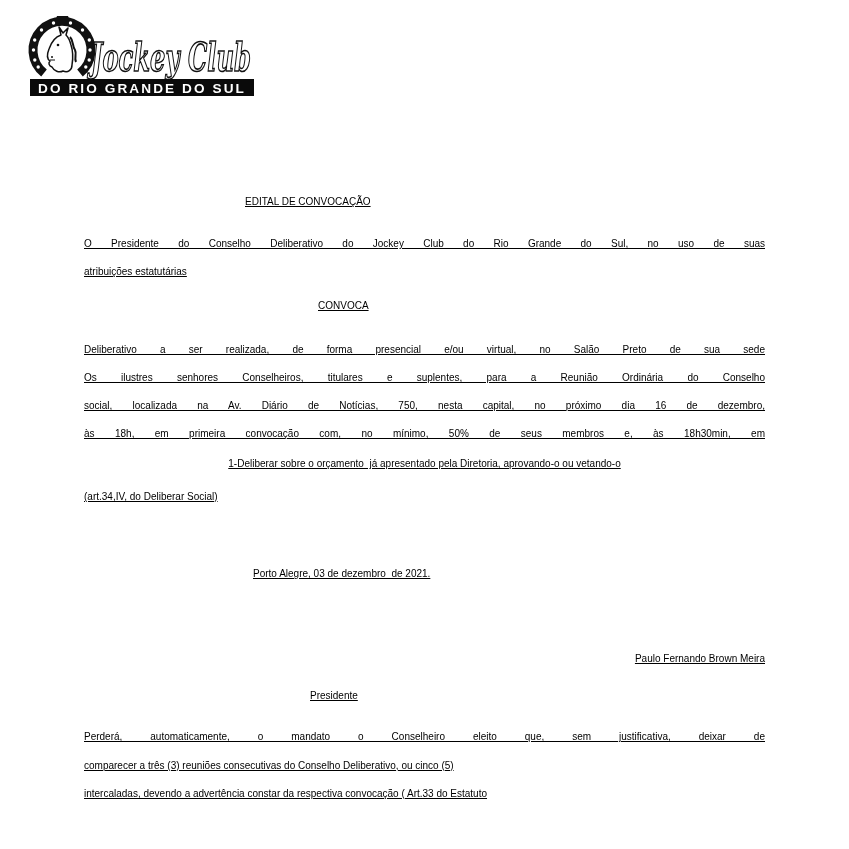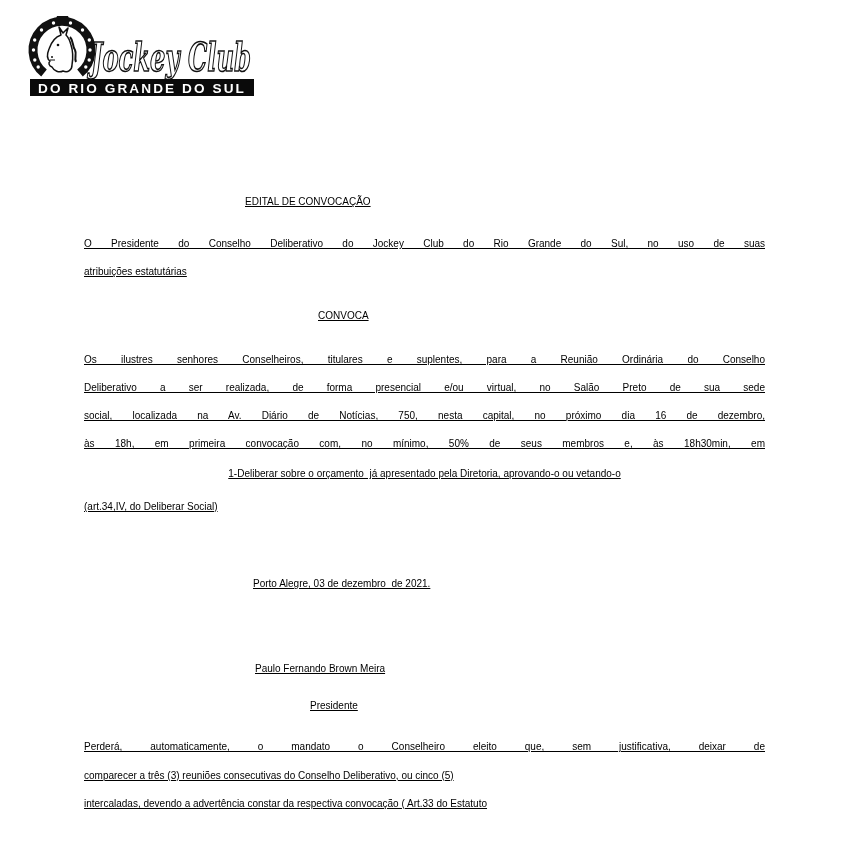--- a/index.html
+++ b/index.html
@@ -35,24 +35,24 @@
   .jline {
     line-height: 28px;
     text-align: justify;
     text-align-last: justify;
   }
   .fline { line-height: 28.5px; white-space: pre-wrap; }
   .fjline { line-height: 28.5px; text-align: justify; text-align-last: justify; }
   .title-line   { padding-left: 161px; }
   .convoca-line { padding-left: 234px; }
   .date-line    { padding-left: 169px; }
-  .name-line    { padding-left: 171px; }
+  .name-line    { padding-left: 171px; text-align: right; }
   .role-line    { padding-left: 226px; }
   .mt-p1      { margin-top: 14px; }
-  .mt-convoca { margin-top: 16px; }
+  .mt-convoca { margin-top: 6px; }
   .mt-p2      { margin-top: 16px; }
   .mt-item    { margin-top: 2px; text-align: center; }
   .mt-art     { margin-top: 5px; }
   .mt-date    { margin-top: 49px; }
   .mt-name    { margin-top: 57px; }
   .mt-role    { margin-top: 9px; }
   .mt-footer  { margin-top: 13px; }
 </style>
 </head>
 <body>
@@ -106,22 +106,22 @@
     <div class="line title-line">EDITAL DE CONVOCAÇÃO</div>
 
     <div class="mt-p1">
       <div class="jline">O Presidente do Conselho Deliberativo do Jockey Club do Rio Grande do Sul, no uso de suas</div>
       <div class="line">atribuições estatutárias</div>
     </div>
 
     <div class="line convoca-line mt-convoca">CONVOCA</div>
 
     <div class="mt-p2">
+      <div class="jline">Deliberativo a ser realizada, de forma presencial e/ou virtual, no Salão Preto de sua sede</div>
       <div class="jline">Os ilustres senhores Conselheiros, titulares e suplentes, para a Reunião Ordinária  do Conselho</div>
-      <div class="jline">Deliberativo a ser realizada, de forma presencial e/ou virtual, no Salão Preto de sua sede</div>
       <div class="jline">social, localizada na Av. Diário de Notícias, 750, nesta capital, no  próximo dia 16 de dezembro,</div>
       <div class="jline">às 18h, em primeira convocação com, no mínimo, 50% de seus membros e, às 18h30min, em</div>
     </div>
 
     <div class="line mt-item">1-Deliberar sobre o orçamento  já apresentado pela Diretoria, aprovando-o ou vetando-o</div>
 
     <div class="line mt-art">(art.34,IV, do Deliberar Social)</div>
 
     <div class="line date-line mt-date">Porto Alegre, 03 de dezembro  de 2021.</div>
 

